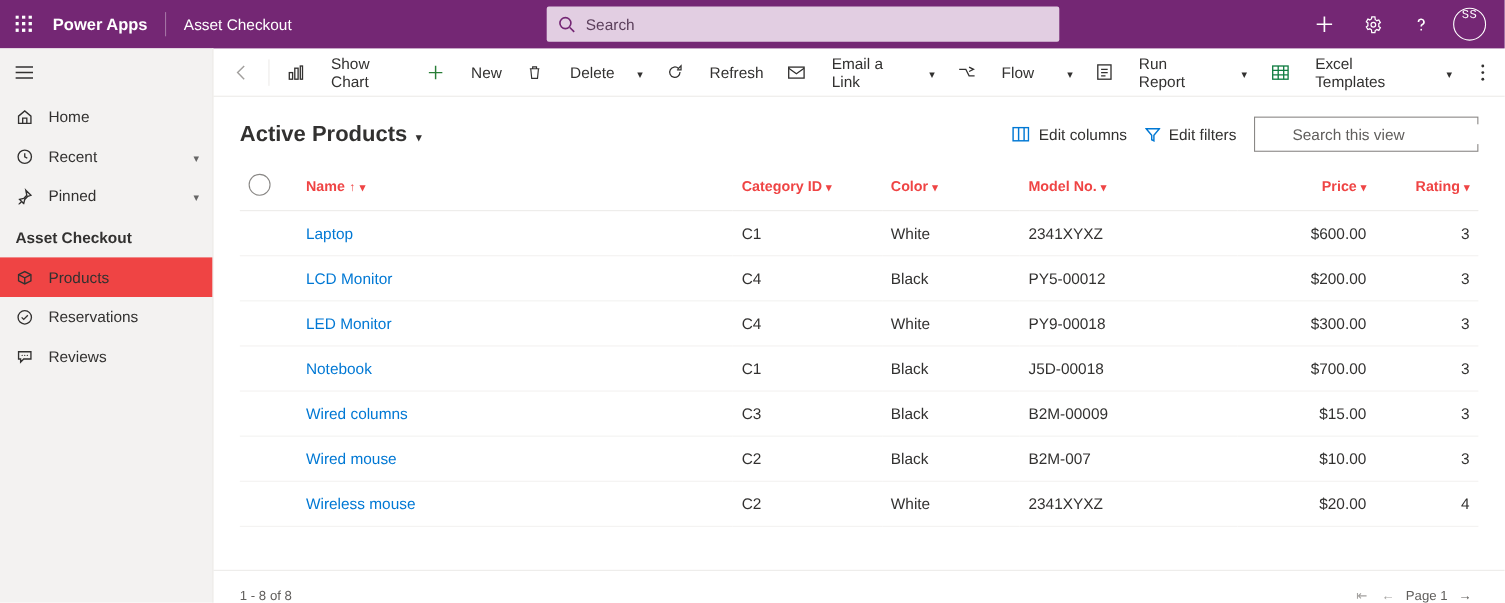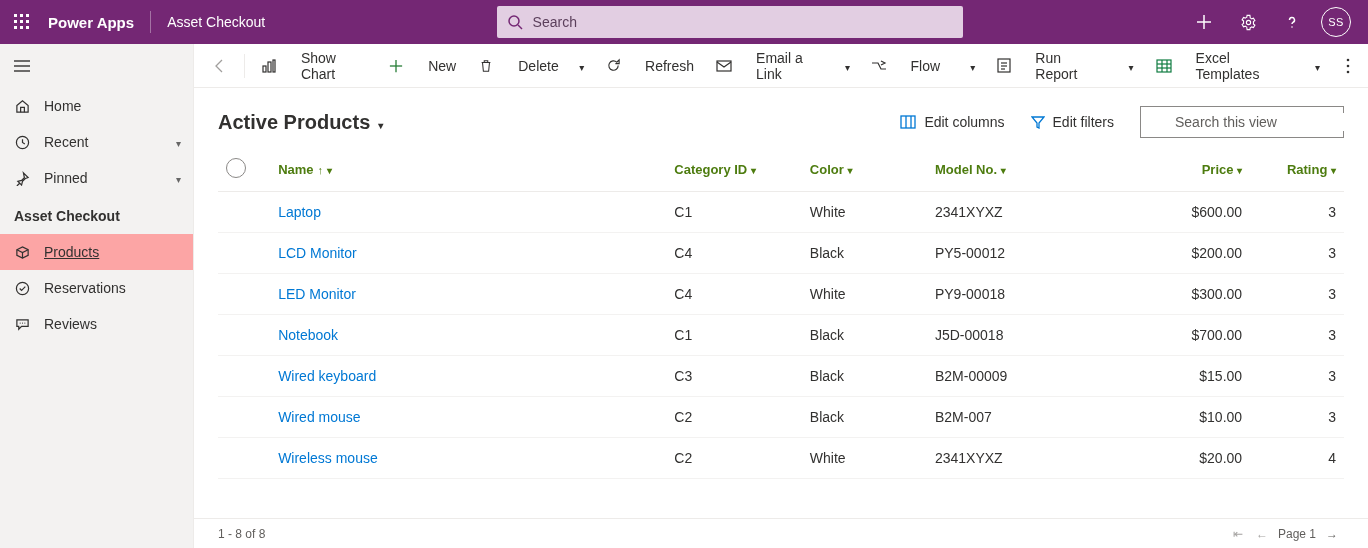--- a/index.html
+++ b/index.html
@@ -11,65 +11,65 @@
   .waffle { width:44px; height:44px; display:flex; align-items:center; justify-content:center; cursor:pointer; }
   .brand { font-size:15px; font-weight:600; padding:0 14px 0 4px; }
   .vdiv { width:1px; height:22px; background:rgba(255,255,255,0.35); margin:0 2px; }
   .appname { font-size:14px; padding:0 14px; }
   .searchwrap { flex:1; display:flex; justify-content:center; }
   .searchbox { width:466px; height:32px; background:#e2cee2; border-radius:2px; display:flex; align-items:center; padding:0 10px; color:#5b2d5b; }
   .searchbox input { border:none; background:transparent; outline:none; flex:1; font-size:14px; color:#333; margin-left:8px; }
   .searchbox input::placeholder { color:#5b3f5b; }
   .top-actions { display:flex; align-items:center; gap:4px; padding:0 12px 0 4px; }
   .tbtn { width:40px; height:44px; display:flex; align-items:center; justify-content:center; cursor:pointer; }
-  .avatar { width:30px; height:30px; border:1px solid #fff; border-radius:50%; display:flex; align-items:center; justify-content:center; font-size:11px; letter-spacing:0.5px; }
+  .avatar { width:30px; height:30px; border:1px solid #fff; border-radius:50%; display:flex; align-items:flex-start; justify-content:center; font-size:11px; letter-spacing:0.5px;font-family:Liberation Mono, monospace; }
 
   
   .bodyrow { display:flex; flex:1; min-height:0; }
 
   
   .nav { width:194px; background:#f3f2f1; border-right:1px solid #edebe9; display:flex; flex-direction:column; }
   .navcollapse { height:44px; display:flex; align-items:center; padding-left:14px; cursor:pointer; }
   .navitem { height:36px; display:flex; align-items:center; padding:0 12px 0 14px; cursor:pointer; gap:14px; color:#323130; }
   .navitem .chev { margin-left:auto; color:#666; }
   .navhead { font-weight:600; padding:12px 14px 10px; font-size:14px; }
-  .navitem.active { background:#fca5a5;text-decoration:underline; }
+  .navitem.active { background:#ef4444; }
   .navicon { width:16px; display:flex; justify-content:center; color:#333; }
 
   
   .main { flex:1; display:flex; flex-direction:column; min-width:0; }
 
   
   .cmdbar { height:44px; border-bottom:1px solid #edebe9; display:flex; align-items:center; padding:0 8px; gap:2px; }
   .cmdbtn { display:flex; align-items:center; gap:24px; padding:0 10px; height:44px; cursor:pointer; color:#323130; }
   .cmdicon { width:16px; height:16px; display:flex; align-items:center; justify-content:center; color:#555; }
   .cmdsplit { width:24px; display:flex; align-items:center; justify-content:center; cursor:pointer; height:44px;}
 
   
-  .viewbar { display:flex; align-items:center; padding:18px 24px 8px 24px; gap:10px; }
+  .viewbar { display:flex; align-items:center; padding:18px 24px 8px 24px; gap:0; }
   .viewtitle { font-size:20px; font-weight:600; display:flex; align-items:center; gap:8px; cursor:pointer; }
   .viewspacer { flex:1; }
   .viewaction { display:flex; align-items:center; gap:8px; padding:0 8px; cursor:pointer; color:#323130; height:32px;justify-content:flex-end;}
   .searchview { width:204px; height:32px; border:1px solid #8a8886; display:flex; align-items:center; padding:0 8px; margin-left:8px; }
   .searchview input { border:none; outline:none; flex:1; font-size:14px;margin-left:24px; }
   .searchview input::placeholder{color:#605e5c;}
 
   
   .tablewrap { flex:1; overflow:auto; padding:0 24px; }
   table { border-collapse:collapse; width:100%; table-layout:fixed; }
-  thead th { text-align:left; font-weight:600; font-size:13px; padding:12px 8px 10px; border-bottom:1px solid #edebe9; color:#4d7c0f; cursor:pointer; white-space:nowrap;}
+  thead th { text-align:left; font-weight:600; font-size:13px; padding:12px 8px 10px; border-bottom:1px solid #edebe9; color:#ef4444; cursor:pointer; white-space:nowrap;}
   thead th .harrow{margin:0 4px; font-size:11px;}
   thead th.r, tbody td.r { text-align:right; }
   col.csel{width:50px;} col.cname{width:380px;} col.ccat{width:130px;} col.ccolor{width:120px;} col.cmodel{width:190px;} col.cprice{width:120px;} col.crating{width:90px;}
   tbody td { padding:12px 8px; border-bottom:1px solid #f3f2f1; font-size:14px; }
   tbody td a { color:#0078d4; text-decoration:none; cursor:pointer; }
   .rowchk{display:inline-block;width:20px;height:20px;border:1px solid #8a8886;border-radius:50%;cursor:pointer;}
 
   
-  .gridfooter { height:30px; border-top:1px solid #edebe9; display:flex; align-items:center; padding:0 24px; font-size:12px; color:#605e5c; }
+  .gridfooter { height:30px; border-top:1px solid #edebe9; display:flex; align-items:flex-end; padding:0 24px; font-size:12px; color:#605e5c; }
   .gridfooter .spacer{flex:1;}
   .pagerbtn{width:24px;display:flex;align-items:center;justify-content:center;cursor:pointer;color:#a5a3a1;}
 
   .chev-down::before{content:"\25BE"; font-size:10px;}
 </style>
 </head>
 <body>
 
 <div class="topbar">
   <div class="waffle">
@@ -393,21 +393,21 @@
               <td></td>
               <td><a>Notebook</a></td>
               <td>C1</td>
               <td>Black</td>
               <td>J5D-00018</td>
               <td class="r">$700.00</td>
               <td class="r">3</td>
             </tr>
             <tr>
               <td></td>
-              <td><a>Wired keyboard</a></td>
+              <td><a>Wired columns</a></td>
               <td>C3</td>
               <td>Black</td>
               <td>B2M-00009</td>
               <td class="r">$15.00</td>
               <td class="r">3</td>
             </tr>
             <tr>
               <td></td>
               <td><a>Wired mouse</a></td>
               <td>C2</td>

